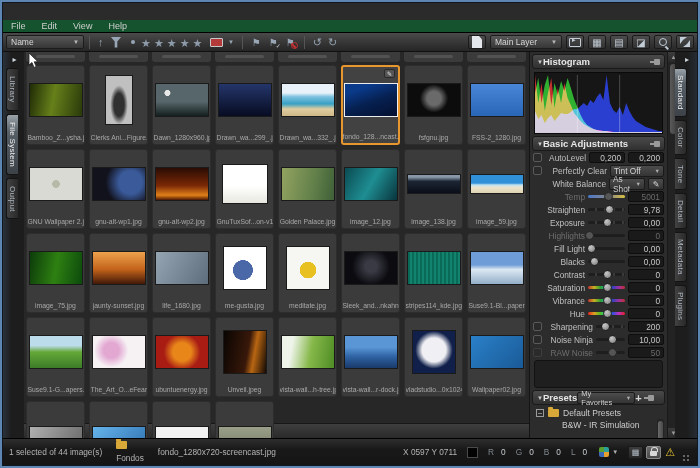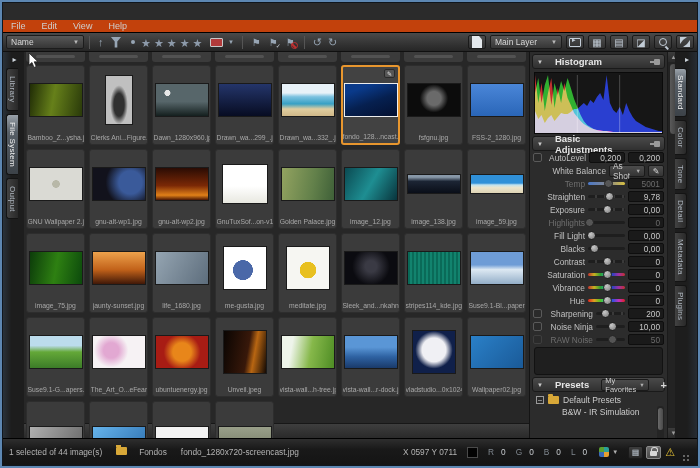--- a/index.html
+++ b/index.html
@@ -6,21 +6,21 @@
   *{box-sizing:border-box;font-family:"Liberation Sans",sans-serif;-webkit-user-select:none;}
   #window{position:relative;width:700px;height:468px;background:#2b2b2b;border:2px solid #5d87b2;box-shadow:inset 0 0 0 1px #10161d;overflow:hidden;}
   
   #titlebar{position:absolute;left:1px;right:1px;top:1px;height:17px;background:linear-gradient(#46566a,#1d2835 55%,#121a24);display:flex;align-items:center;color:#e8e8e8;font-size:9px;padding:0 4px;}
   #appicon{width:12px;height:10px;border-radius:2px;background:linear-gradient(135deg,#f2a437,#b05a10);margin-right:5px;position:relative;}
   #appicon::after{content:"";position:absolute;left:4px;top:3px;width:4px;height:4px;border-radius:50%;background:#222;}
   #captions{margin-left:auto;display:flex;gap:2px;}
   .capbtn{width:17px;height:11px;border:1px solid #0c1118;border-radius:2px;background:linear-gradient(#5a6a7a,#2c3846);color:#dfe6ee;font-size:7px;line-height:9px;text-align:center;}
   .capbtn.close{background:linear-gradient(#c2574a,#8c2f22);}
   
-  #menubar{position:absolute;left:1px;right:1px;top:18px;height:13px;background:#c2410c;border-bottom:1px solid #000;display:flex;align-items:center;color:#cfcfcf;font-size:9px;}
+  #menubar{position:absolute;left:1px;right:1px;top:18px;height:13px;background:#14532d;border-bottom:1px solid #000;display:flex;align-items:center;color:#cfcfcf;font-size:9px;}
   .mitem{padding:0 8px;height:100%;display:flex;align-items:center;}
   
   #toolbar{position:absolute;left:1px;right:1px;top:31px;height:19px;background:linear-gradient(#4a4a4a,#303030 70%,#262626);border-bottom:1px solid #101010;display:flex;align-items:center;padding:0 3px;color:#aab4c0;}
   .tdrop{height:14px;background:linear-gradient(#585858,#363636);border:1px solid #1c1c1c;border-radius:2px;display:flex;align-items:center;font-size:8.5px;color:#d8d8d8;padding:0 4px;gap:4px;}
   .tdrop .arr{font-size:6px;color:#b8b8b8;margin-left:auto;}
   #sortdrop{width:78px;}
   .tsep{width:1px;height:13px;background:#181818;border-right:1px solid #555;margin:0 5px;}
   .ticon{font-size:11px;color:#97a5b4;margin:0 3px;line-height:14px;}
   .star{font-size:11px;color:#8d9aaa;margin:0 1.5px;}
   .dot{width:4px;height:4px;border-radius:50%;background:#97a5b4;margin:0 5px;}
@@ -68,21 +68,21 @@
   #zsmall{width:9px;height:7px;}
   #zslider{width:42px;height:3px;background:#1c1c1c;border-radius:2px;position:relative;}
   #zhandle{position:absolute;top:-3px;left:25%;width:8px;height:8px;border-radius:50%;background:linear-gradient(#b0b0b0,#7a7a7a);border:1px solid #222;}
   #zbig{width:13px;height:10px;}
   
   #rightpanel{position:absolute;left:527px;top:50px;width:150px;bottom:28px;background:#2c2c2c;border-left:1px solid #141414;}
   #rpcontent{position:absolute;left:0;top:0;width:137px;bottom:0;overflow:hidden;}
   #rpscroll{position:absolute;right:1px;top:0;width:11px;bottom:0;background:#232323;border-left:1px solid #1a1a1a;}
   .sarrow{width:11px;height:10px;color:#9a9a9a;font-size:6px;text-align:center;line-height:10px;background:linear-gradient(#3c3c3c,#2a2a2a);}
   #rpthumb{position:absolute;left:1px;top:11px;width:9px;height:72px;background:linear-gradient(90deg,#5a5a5a,#404040);border-radius:4px;border:1px solid #222;}
-  .sechdr{height:15px;margin:2px 2px 0 2px;background:linear-gradient(#4a4a4a,#303030);border:1px solid #1a1a1a;border-radius:3px;display:flex;align-items:center;padding:0 4px;gap:12px;}
+  .sechdr{height:15px;margin:2px 2px 0 2px;background:linear-gradient(#4a4a4a,#303030);border:1px solid #1a1a1a;border-radius:3px;display:flex;align-items:center;padding:0 4px;gap:0;}
   .sechdr .cap{color:#e6e6e6;font-size:9.5px;font-weight:bold;}
   .dis{font-size:6px;color:#c8c8c8;}
   .pin{width:10px;height:6px;position:relative;margin-left:auto;}
   .pin::before{content:"";position:absolute;right:0;top:0;width:6px;height:6px;background:#9a9a9a;border-radius:1px;}
   .pin::after{content:"";position:absolute;left:0;top:2.5px;width:5px;height:1.5px;background:#9a9a9a;}
   
   #histbox{margin:3px 4px 2px 4px;height:62px;background:#161616;border:1px solid #0a0a0a;position:relative;}
   
   .adjrow{display:flex;align-items:center;height:13px;padding:0 3px;gap:3px;}
   .adjrow .rl{font-size:8.3px;color:#c0c0c0;width:52px;text-align:right;flex:none;}
@@ -108,21 +108,21 @@
   #presetlist{position:relative;font-size:8.5px;color:#cccccc;padding:2px 0 0 6px;}
   .prow{display:flex;align-items:center;height:12px;gap:4px;}
   .expander{width:8px;height:8px;border:1px solid #9a9a9a;background:#2a2a2a;color:#d8d8d8;font-size:7px;line-height:6px;text-align:center;flex:none;}
   .folder{width:11px;height:8px;background:#d8a838;border-radius:1px;position:relative;flex:none;}
   .folder::before{content:"";position:absolute;left:0;top:-2px;width:5px;height:2px;background:#d8a838;border-radius:1px 1px 0 0;}
   .pchild{margin-left:26px;}
   #preset-scroll{position:absolute;right:3px;top:14px;width:7px;height:34px;background:#242424;border-radius:3px;}
   #preset-scroll::after{content:"";position:absolute;left:1px;right:1px;top:2px;height:22px;background:linear-gradient(90deg,#6a6a6a,#4a4a4a);border-radius:3px;}
   
   #statusbar{position:absolute;left:1px;right:1px;bottom:1px;height:27px;background:linear-gradient(#2e2e2e,#191919 40%,#141414);border-top:1px solid #000;color:#b4b4b4;font-size:8.3px;display:flex;align-items:center;padding:0 6px;}
-  #statusbar .seg{display:flex;align-items:flex-start;gap:12px;}
+  #statusbar .seg{display:flex;align-items:flex-start;gap:4px;flex-direction:column;}
   .sfolder{width:11px;height:8px;background:#d8a838;border-radius:1px;position:relative;}
   .sfolder::before{content:"";position:absolute;left:0;top:-2px;width:5px;height:2px;background:#d8a838;}
   #swatch{width:11px;height:11px;background:#030303;border:1px solid #4a4a4a;}
   .rgbl{color:#808890;margin-left:10px;}
   .rgbv{color:#c8ccd0;margin-left:7px;}
   #cmicon{width:10px;height:10px;border-radius:2px;background:conic-gradient(#2aa198 0 25%,#e8a030 0 50%,#3a6ab8 0 75%,#5aa030 0);margin-left:12px;}
   .sbchip{width:15px;height:13px;border:1px solid #1a1a1a;border-radius:2px;background:linear-gradient(#3c3c3c,#262626);display:flex;align-items:center;justify-content:center;color:#b8c2cc;font-size:8px;margin-left:3px;}
   .sbchip.pressed{background:linear-gradient(#6a6a6a,#4a4a4a);border-color:#8a8a8a;}
   .lockicon{width:7px;height:5px;background:#d8d8d8;border-radius:1px;position:relative;margin-top:3px;}
   .lockicon::before{content:"";position:absolute;left:1px;top:-4px;width:5px;height:4px;border:1.5px solid #d8d8d8;border-bottom:none;border-radius:3px 3px 0 0;}
@@ -468,20 +468,28 @@
         <div class="pin"></div>
       </div>
 
       <div class="adjrow">
         <div class="cb"></div>
         <span class="rl lft" style="flex:1">AutoLevel</span>
         <div class="valbox">0,200</div>
         <div class="valbox">0,200</div>
       </div>
       <div class="adjrow">
+        <div class="cb"></div>
+        <span class="rl lft" style="width:62px">Perfectly Clear</span>
+        <div class="sdrop" style="flex:1">
+          <span>Tint Off</span>
+          <span class="arr">▼</span>
+        </div>
+      </div>
+      <div class="adjrow">
         <span class="rl lft" style="width:73px;padding-left:12px">White Balance</span>
         <div class="sdrop" style="flex:1">
           <span>As Shot</span>
           <span class="arr">▼</span>
         </div>
         <div class="toolchip">✎</div>
       </div>
 
       <div id="sliderrows">
           <div class="adjrow dim">

